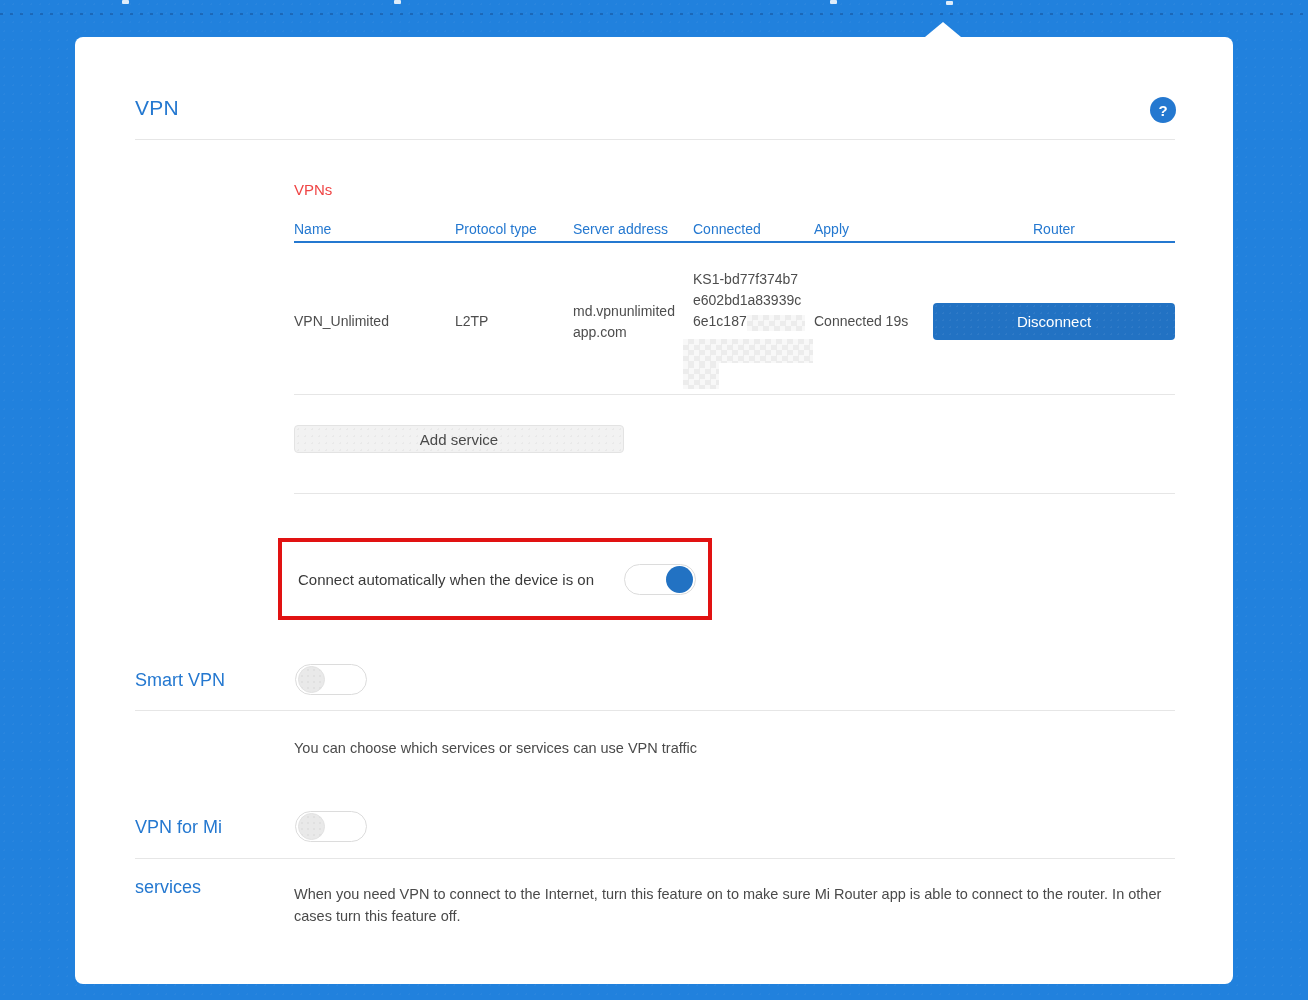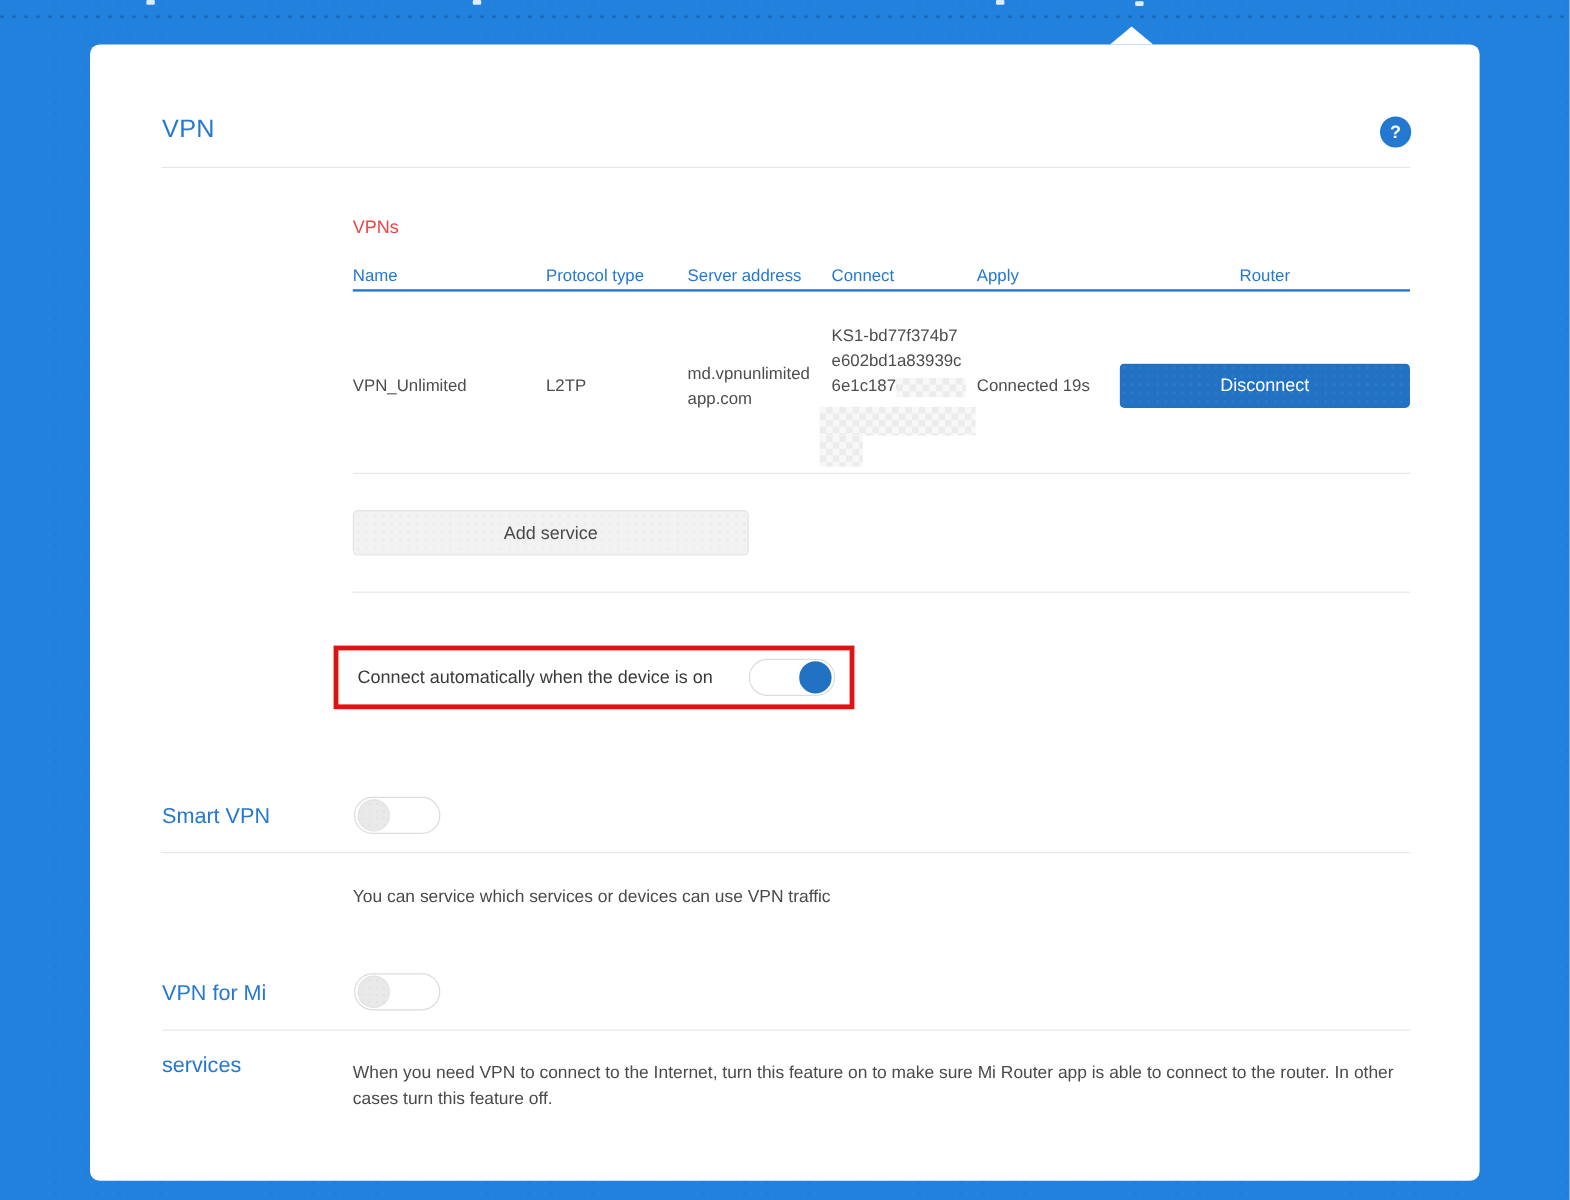--- a/index.html
+++ b/index.html
@@ -62,28 +62,28 @@
     background-size:11px 11px;
   }
   .btn-disconnect{
     left:858px;top:266px;width:242px;height:37px;border-radius:4px;
     background:var(--button-blue);color:#ffffff;font-size:15px;
     display:flex;align-items:center;justify-content:center;cursor:pointer;
     background-image:radial-gradient(rgba(255,255,255,0.06) 1px, transparent 1px);
     background-size:7px 7px;
   }
   .btn-add{
-    left:219px;top:388px;width:330px;height:38px;border-radius:4px;
+    left:219px;top:388px;width:330px;height:28px;border-radius:4px;
     background:#f2f2f2;border:1px solid #e3e3e3;color:#4a4a4a;font-size:15px;
     display:flex;align-items:center;justify-content:center;cursor:pointer;
     background-image:radial-gradient(rgba(0,0,0,0.035) 1px, transparent 1px);
     background-size:7px 7px;
   }
   .highlight-box{
-    left:203px;top:501px;width:434px;height:53px;
+    left:203px;top:501px;width:434px;height:82px;
     border:4px solid var(--highlight-red);
     display:flex;align-items:center;justify-content:space-between;
     padding:0 12px 0 16px;
   }
   .highlight-box *{position:relative;}
   .auto-label{font-size:15px;color:#3a3a3a;white-space:nowrap;}
   .toggle{
     width:72px;height:31px;border:1px solid #dcdcdc;border-radius:17px;
     background:#ffffff;cursor:pointer;flex:none;
   }
@@ -116,21 +116,21 @@
 
     <div class="page-title">VPN</div>
     <div class="help-btn">?</div>
     <div class="divider d-title"></div>
 
     <div class="section-label">VPNs</div>
 
     <div class="th" style="left:219px">Name</div>
     <div class="th" style="left:380px">Protocol type</div>
     <div class="th" style="left:498px">Server address</div>
-    <div class="th" style="left:618px">Connect</div>
+    <div class="th" style="left:618px">Connected</div>
     <div class="th" style="left:739px">Apply</div>
     <div class="th" style="left:858px;width:242px;text-align:center">Router</div>
     <div class="th-underline"></div>
 
     <div class="cell" style="left:219px;top:274px">VPN_Unlimited</div>
     <div class="cell" style="left:380px;top:274px">L2TP</div>
     <div class="cell cell-wrap" style="left:498px;top:264px;width:112px">
       <span style="position:static">md.vpnunlimited</span><br>
       <span style="position:static">app.com</span>
     </div>
@@ -156,21 +156,21 @@
       <span class="toggle on">
           <span class="knob"></span>
         </span>
     </div>
 
     <div class="feature-label" style="top:633px">Smart VPN</div>
     <span class="toggle off feature-toggle" style="top:627px">
         <span class="knob"></span>
       </span>
     <div class="divider d-smart"></div>
-    <div class="feature-desc" style="top:701px">You can service which services or devices can use VPN traffic</div>
+    <div class="feature-desc" style="top:701px">You can choose which services or services can use VPN traffic</div>
 
     <div class="feature-label" style="top:780px">VPN for Mi</div>
     <span class="toggle off feature-toggle" style="top:774px">
         <span class="knob"></span>
       </span>
     <div class="divider d-mi"></div>
     <div class="feature-label" style="top:840px">services</div>
     <div class="feature-desc desc-wide" style="top:847px">When you need VPN to connect to the Internet, turn this feature on to make sure Mi Router app is able to connect to the router. In other cases turn this feature off.</div>
 
   </div>

